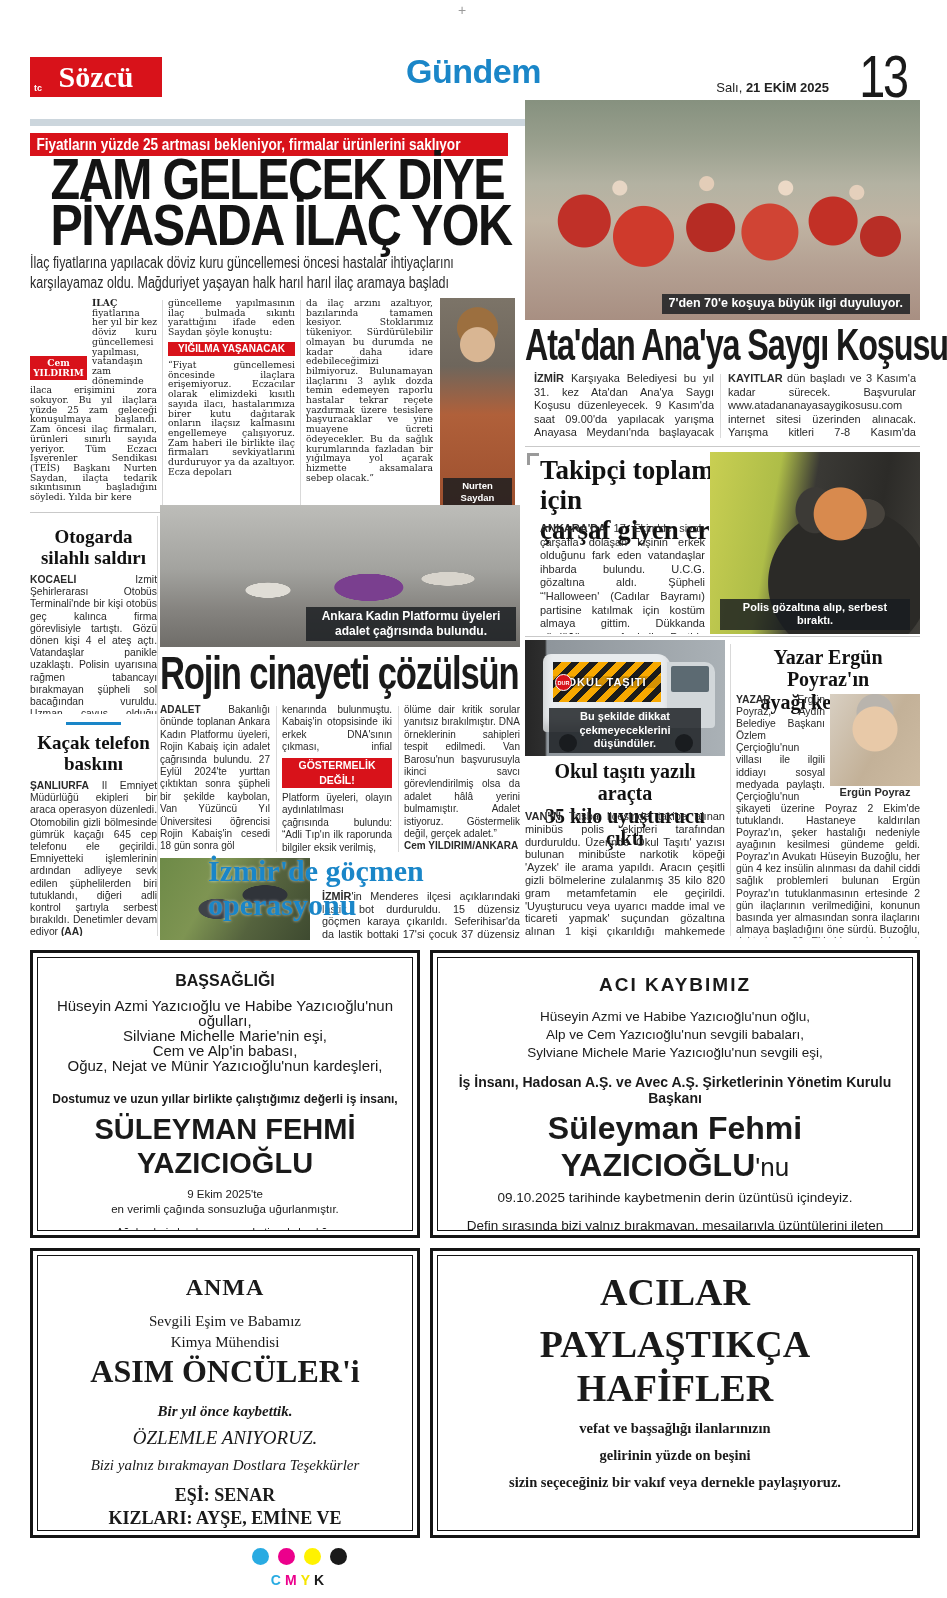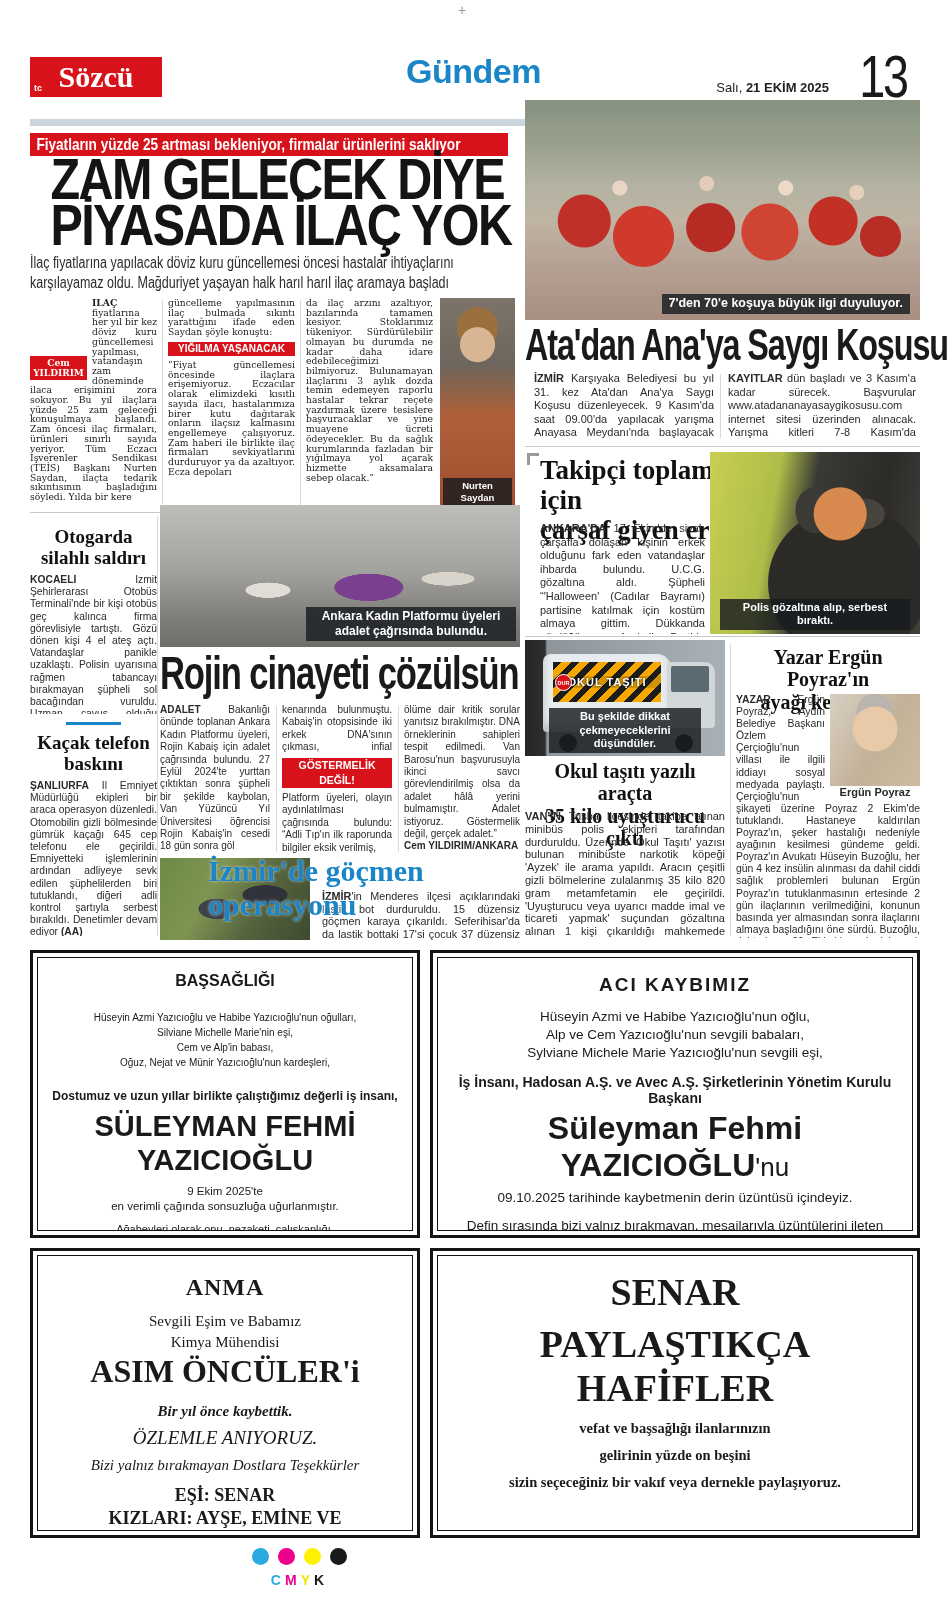--- a/index.html
+++ b/index.html
@@ -278,21 +278,21 @@
     <span style="float:right; width:90px; margin:0 0 2px 5px; text-align:center;">
       <span class="ergun-photo" style="display:block; width:90px; height:92px;"></span>
       <span class="b" style="font-size:11px;">Ergün Poyraz</span>
     </span>
     <span class="lead">YAZAR</span><span> Ergün Poyraz, Aydın Belediye Başkanı Özlem Çerçioğlu'nun villası ile ilgili iddiayı sosyal medyada paylaştı. Çerçioğlu'nun şikayeti üzerine Poyraz 2 Ekim'de tutuklandı. Hastaneye kaldırılan Poyraz'ın, şeker hastalığı nedeniyle ayağının kesilmesi gündeme geldi. Poyraz'ın Avukatı Hüseyin Buzoğlu, her gün 4 kez insülin alınması da dahil ciddi sağlık problemleri bulunan Ergün Poyraz'ın tutuklanmasının ertesinde 2 gün ilaçlarının verilmediğini, konunun basında yer almasından sonra ilaçlarını almaya başladığını öne sürdü. Buzoğlu, doktorların 20 Ekim'de şekerinin çok düşmesi sonrasında Poyraz'ın bilincinin de kaybolduğunu söylediklerini belirtti.  </span>
   </div>
 
   <div class="abs obit" style="left:30px; top:950px; width:390px; height:288px; padding:4px;">
     <div class="obit-inner sans">
       <div class="b" style="font-size:16px; margin-top:4px;">BAŞSAĞLIĞI</div>
-      <div style="font-size:10px; line-height:15px; margin-top:20px;">
+      <div style="font-size:15px; line-height:15px; margin-top:8px;">
         <div>Hüseyin Azmi Yazıcıoğlu ve Habibe Yazıcıoğlu'nun oğulları,</div>
         <div>Silviane Michelle Marie'nin eşi,</div>
         <div>Cem ve Alp'in babası,</div>
         <div>Oğuz, Nejat ve Münir Yazıcıoğlu'nun kardeşleri,</div>
       </div>
       <div class="b" style="font-size:12px; margin-top:19px;">Dostumuz ve uzun yıllar birlikte çalıştığımız değerli iş insanı,</div>
       <div class="b" style="font-size:29px; line-height:34px; margin-top:6px;">
         <div>SÜLEYMAN FEHMİ</div>
         <div>YAZICIOĞLU</div>
       </div>
@@ -343,21 +343,21 @@
       <div class="b" style="font-size:18px; line-height:23px; margin-top:10px;">
         <div>EŞİ: SENAR</div>
         <div>KIZLARI: AYŞE, EMİNE VE</div>
 
       </div>
     </div>
   </div>
 
   <div class="abs obit" style="left:430px; top:1248px; width:490px; height:290px; padding:4px;">
     <div class="obit-inner serif">
-      <div class="b" style="font-size:38px; margin-top:4px;">SENAR</div>
+      <div class="b" style="font-size:38px; margin-top:4px;">ACILAR</div>
       <div class="b" style="font-size:38px; margin-top:8px;">PAYLAŞTIKÇA  HAFİFLER</div>
       <div class="b" style="font-size:14.5px; margin-top:10px;">vefat ve başsağlığı ilanlarınızın</div>
       <div class="b" style="font-size:14.5px; margin-top:10px;">gelirinin yüzde on beşini</div>
       <div class="b" style="font-size:14.5px; margin-top:10px;">sizin seçeceğiniz bir vakıf veya dernekle paylaşıyoruz.</div>
 
     </div>
   </div>
 
   <div class="abs" style="left:252px; top:1548px; width:95px; height:17px;">
     <div class="dot" style="left:0;   background:#29abe2;"></div>

